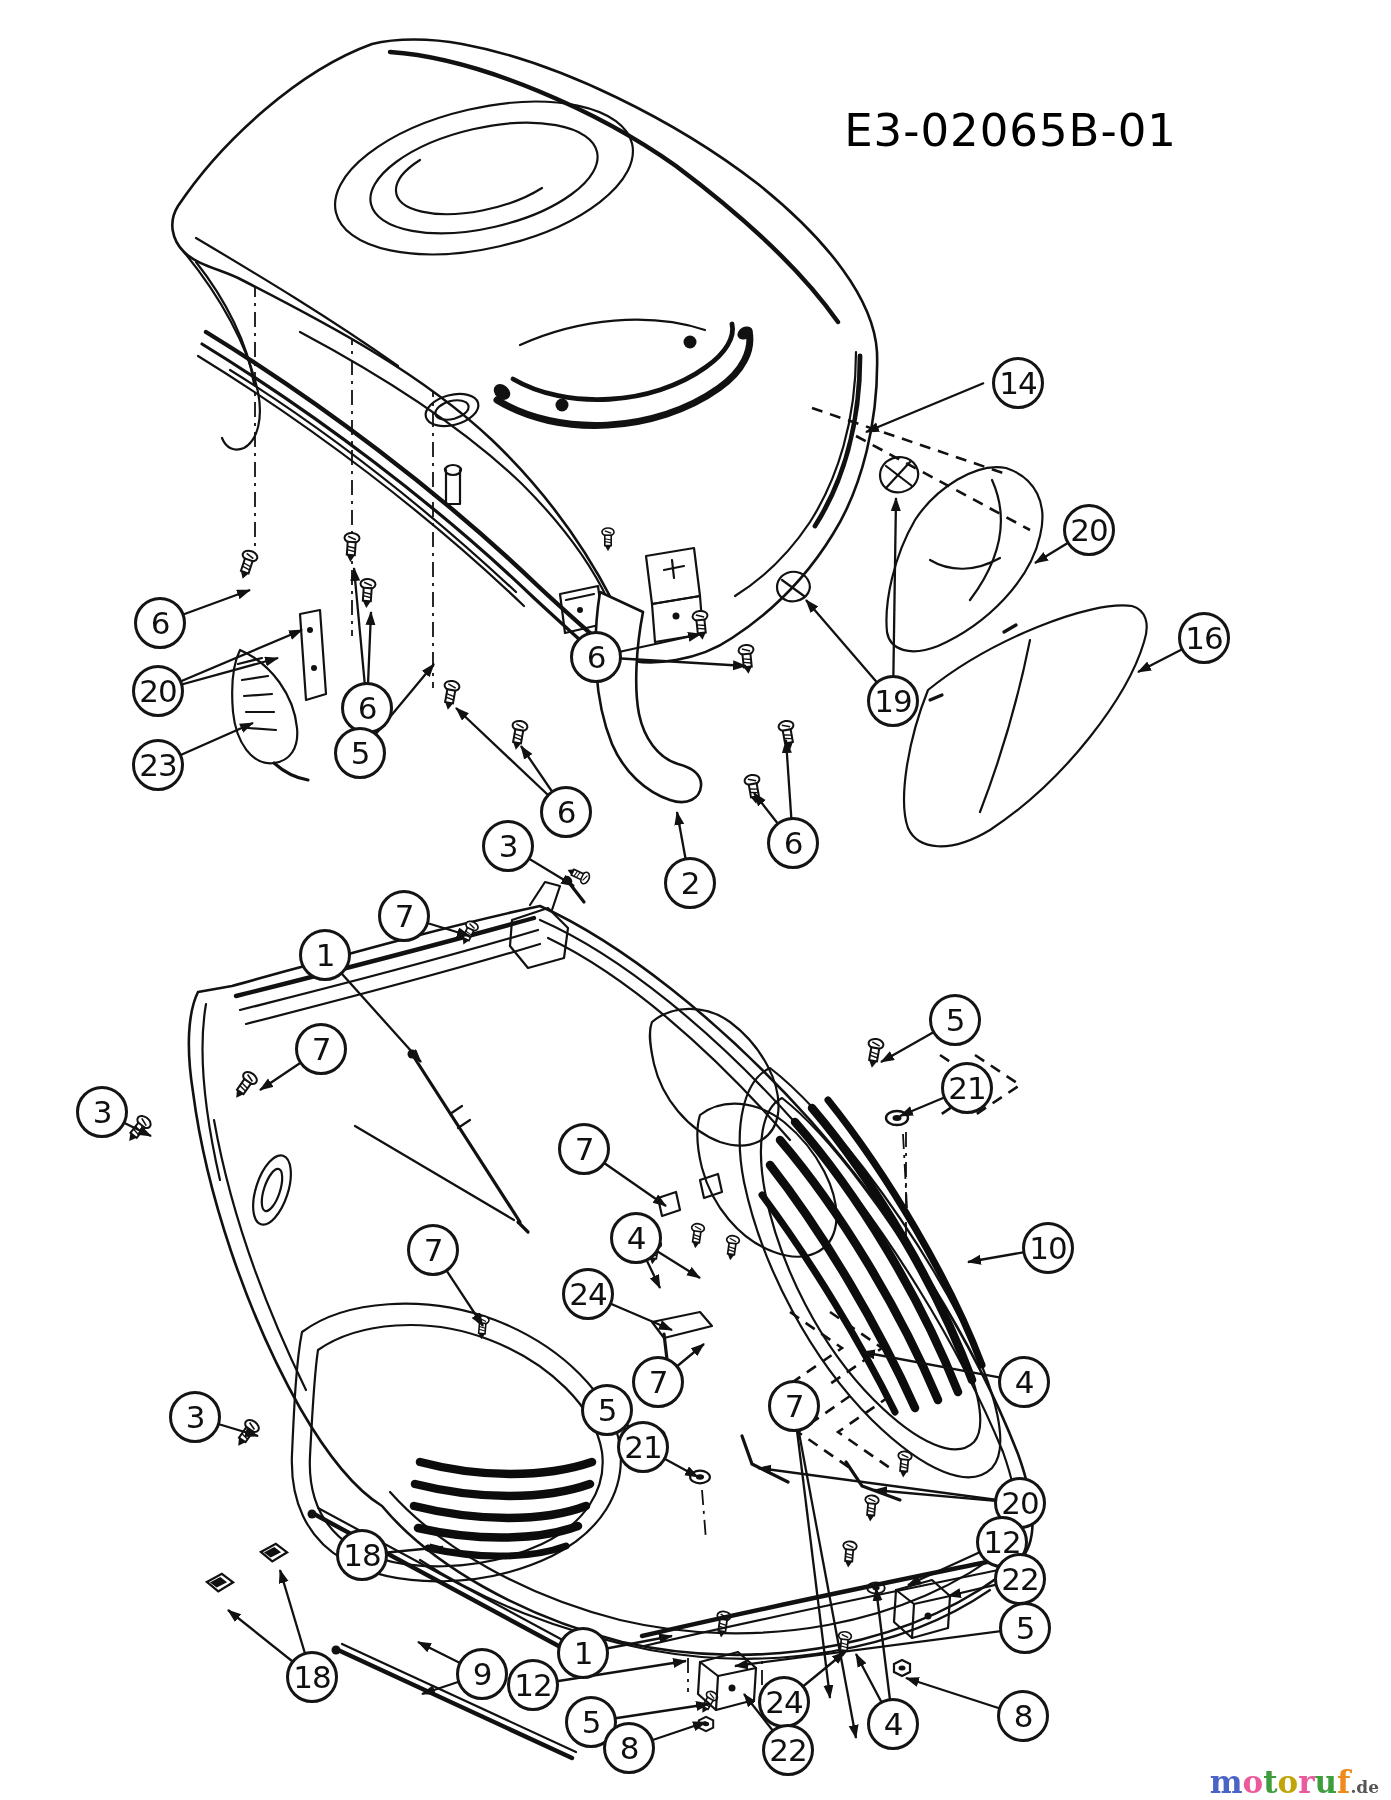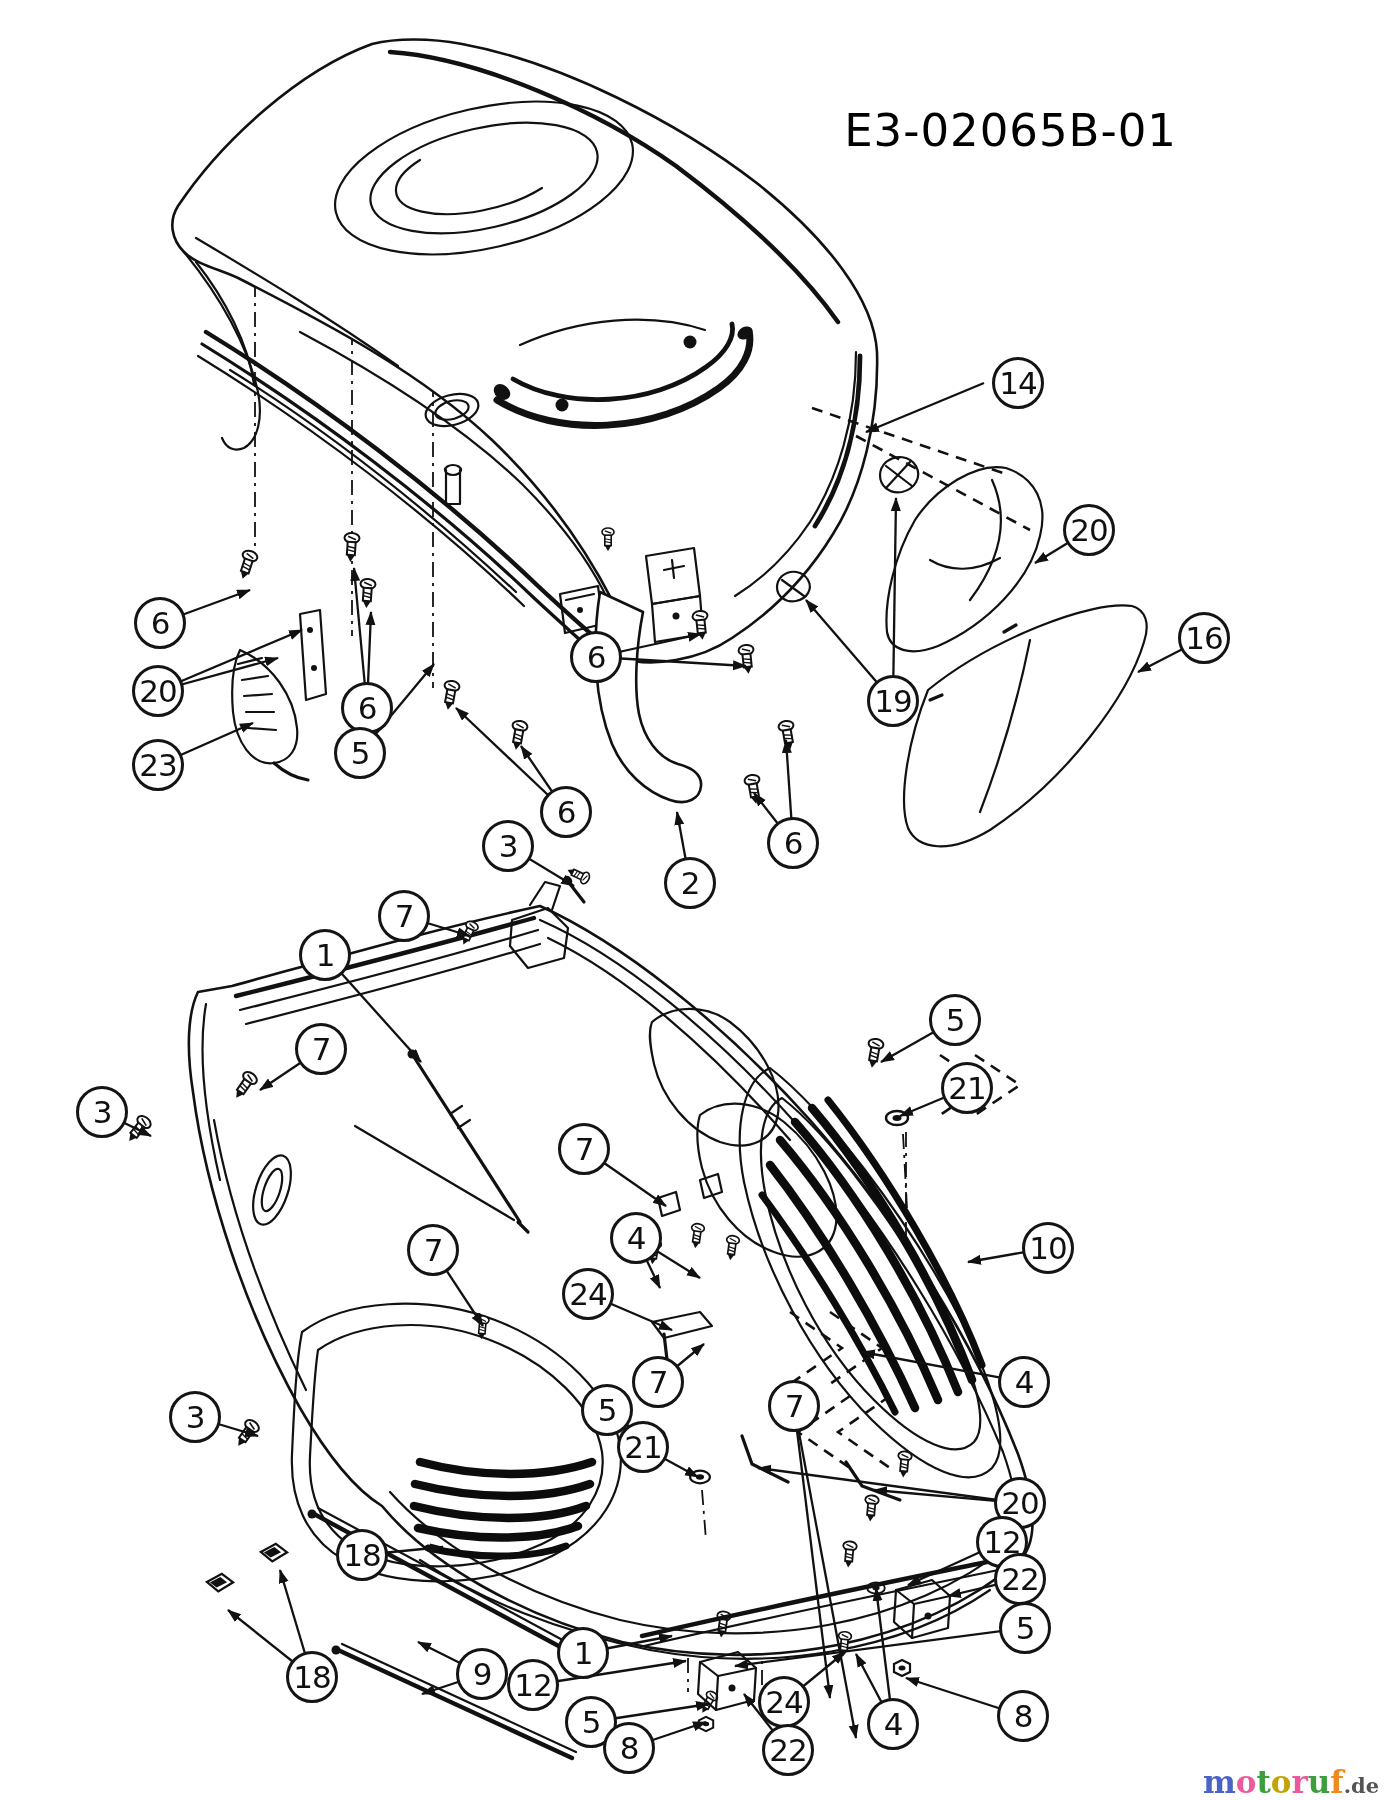--- a/index.html
+++ b/index.html
@@ -10,21 +10,21 @@
   #leader-svg{z-index:2;}
   #callout-layer{position:absolute;left:0;top:0;width:100%;height:100%;z-index:3;}
   .callout{position:absolute;width:52px;height:52px;box-sizing:border-box;
            border:3.4px solid #141414;border-radius:50%;background:#ffffff;
            display:flex;align-items:center;justify-content:center;
            font:500 31px/1 "DejaVu Sans",sans-serif;color:#101010;letter-spacing:-1px;}
   .title{position:absolute;left:795px;top:106px;width:382px;text-align:right;
          font:400 45px/1.1 "DejaVu Sans",sans-serif;color:#000;letter-spacing:1px;z-index:4;}
   .logo{position:absolute;right:12px;bottom:2px;z-index:4;
         font-family:"DejaVu Serif",serif;font-weight:700;font-size:31px;line-height:1;}
-  .logo .suffix{font-size:21px;color:#555;}
+  .logo .suffix{font-size:17px;color:#555;}
   
   .ol{fill:#fff;stroke:#111;stroke-width:2.6;stroke-linecap:round;stroke-linejoin:round;}
   .ln{fill:none;stroke:#111;stroke-width:2.2;stroke-linecap:round;stroke-linejoin:round;}
   .ln3{fill:none;stroke:#111;stroke-width:3.2;stroke-linecap:round;}
   .ln4{fill:none;stroke:#111;stroke-width:4.4;stroke-linecap:round;}
   .thk{fill:none;stroke:#111;stroke-width:7;stroke-linecap:round;}
   .thk5{fill:none;stroke:#111;stroke-width:4.8;stroke-linecap:round;}
   .hat{fill:none;stroke:#0c0c0c;stroke-width:8.5;stroke-linecap:round;}
   .hat7{fill:none;stroke:#0c0c0c;stroke-width:7;stroke-linecap:round;}
   .dd{fill:none;stroke:#111;stroke-width:1.8;stroke-dasharray:15 6 3 6;}

